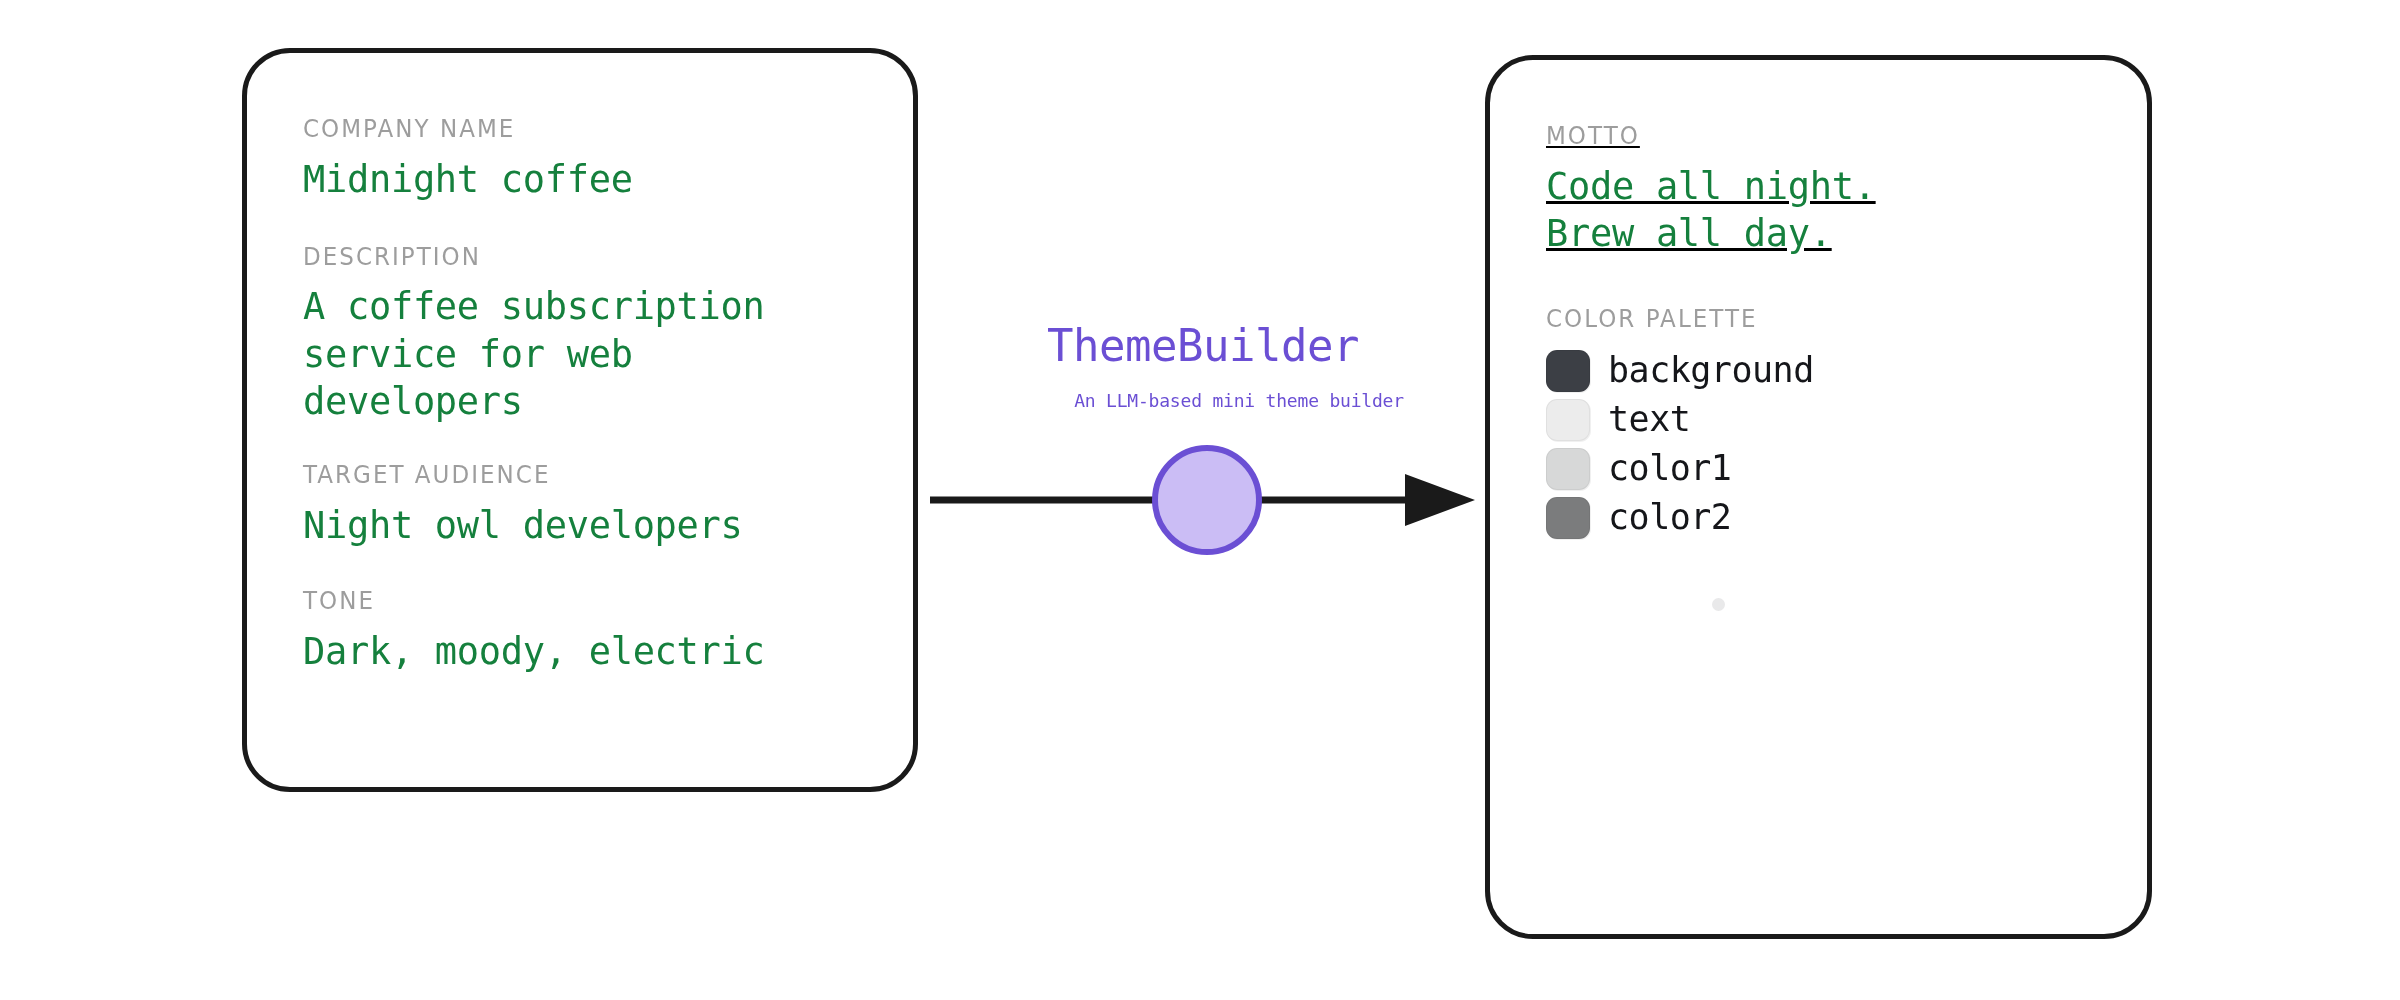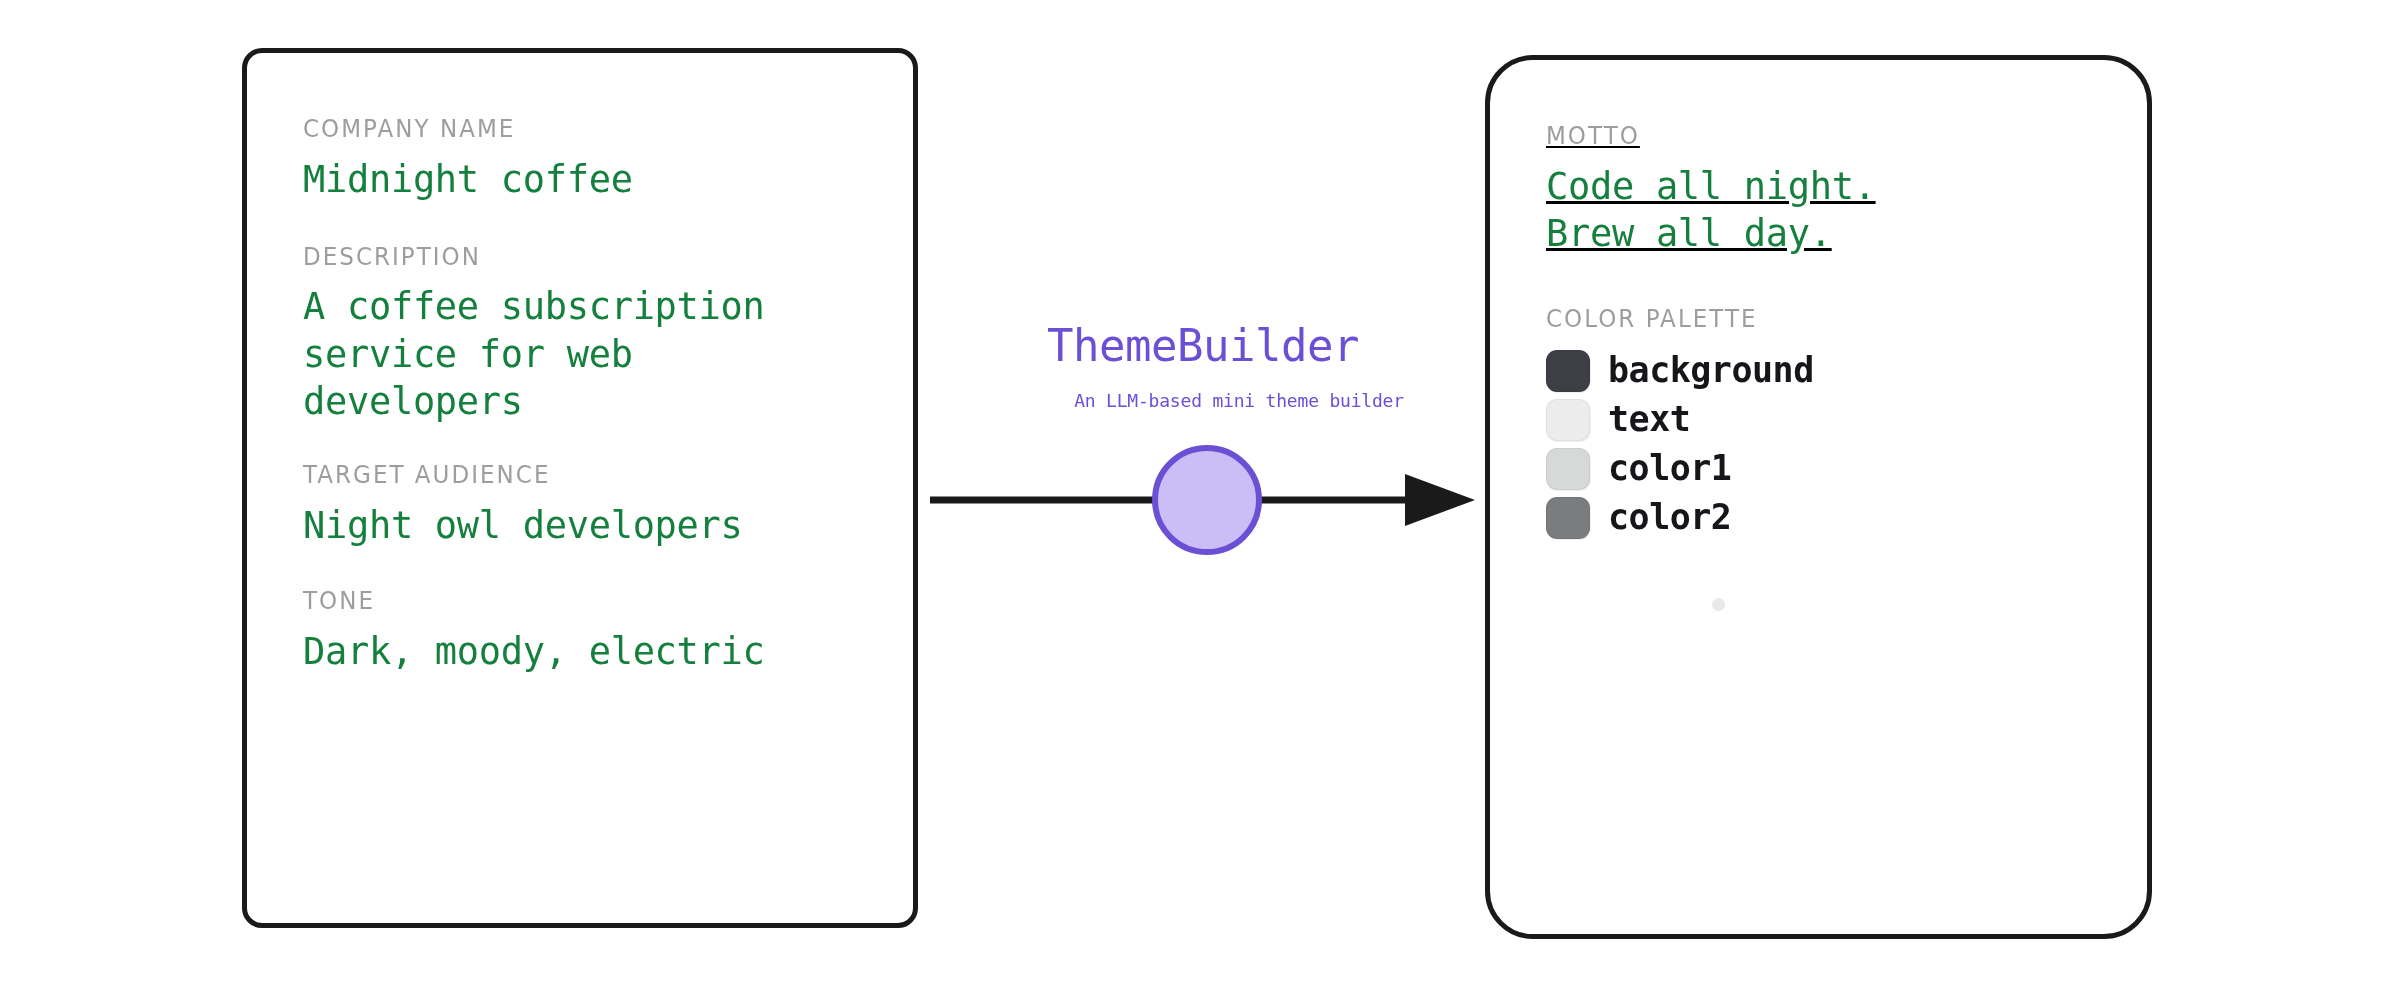--- a/index.html
+++ b/index.html
@@ -29,22 +29,21 @@
     position: absolute;
     background: #ffffff;
     border: 5px solid #1a1a1a;
     border-radius: 48px;
     box-sizing: border-box;
   }
   #input-card {
     left: 242px;
     top: 48px;
     width: 676px;
-    height: 880px;
-    border-radius: 20px;
+    height: 744px;
   }
   #output-card {
     left: 1485px;
     top: 55px;
     width: 667px;
     height: 884px;
   }
   .card-inner {
     position: absolute;
     left: 0; top: 0; right: 0; bottom: 0;
@@ -116,21 +115,20 @@
     background: inherit;
     opacity: 0.55;
     z-index: -1;
   }
   .swatch-label {
     font-family: "DejaVu Sans Mono", "Liberation Mono", monospace;
     font-size: 35px;
     color: #15161a;
     letter-spacing: -0.5px;
     line-height: 1;
-    font-weight: bold;
   }
 
   .palette-dot {
     width: 13px;
     height: 13px;
     border-radius: 50%;
     background: #e9e9ea;
     margin: 56px 0 0 166px;
   }
 

